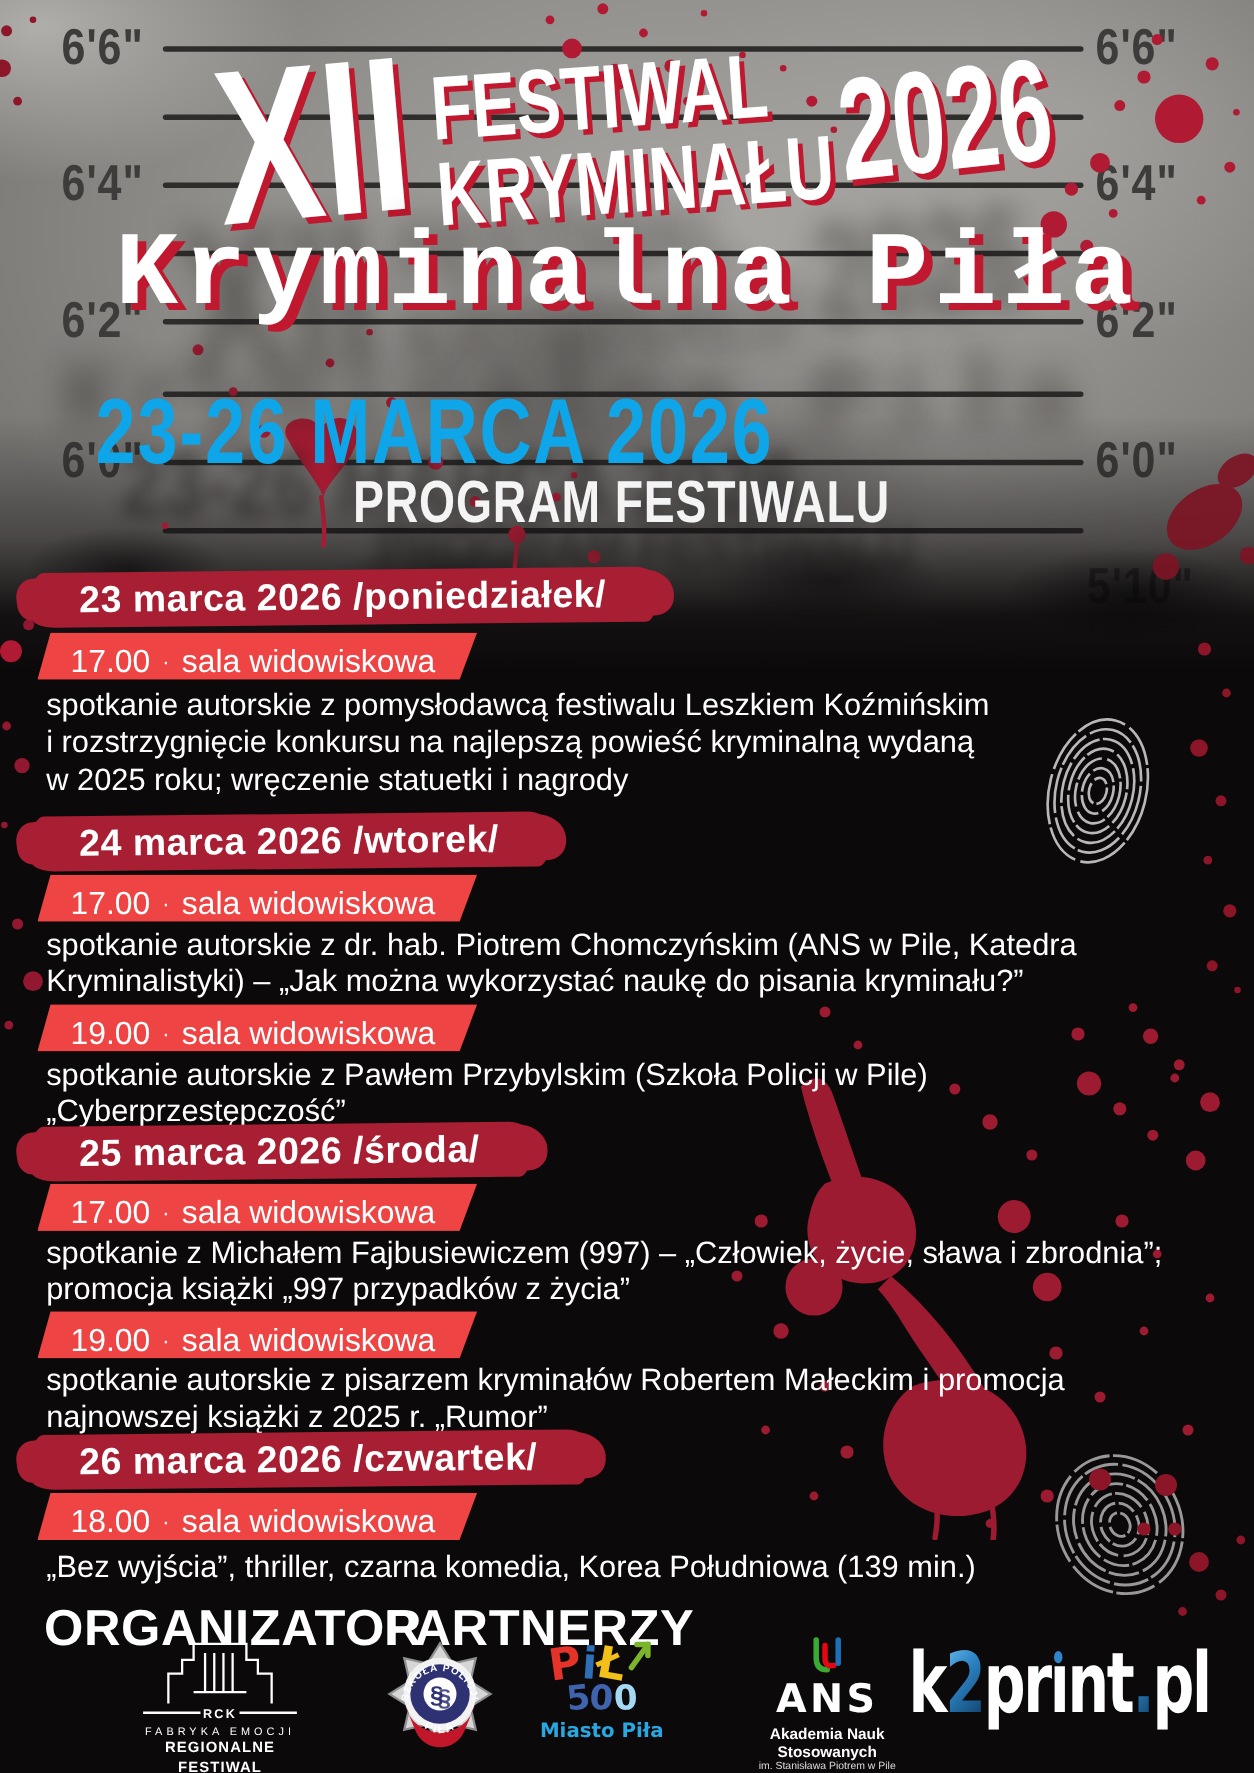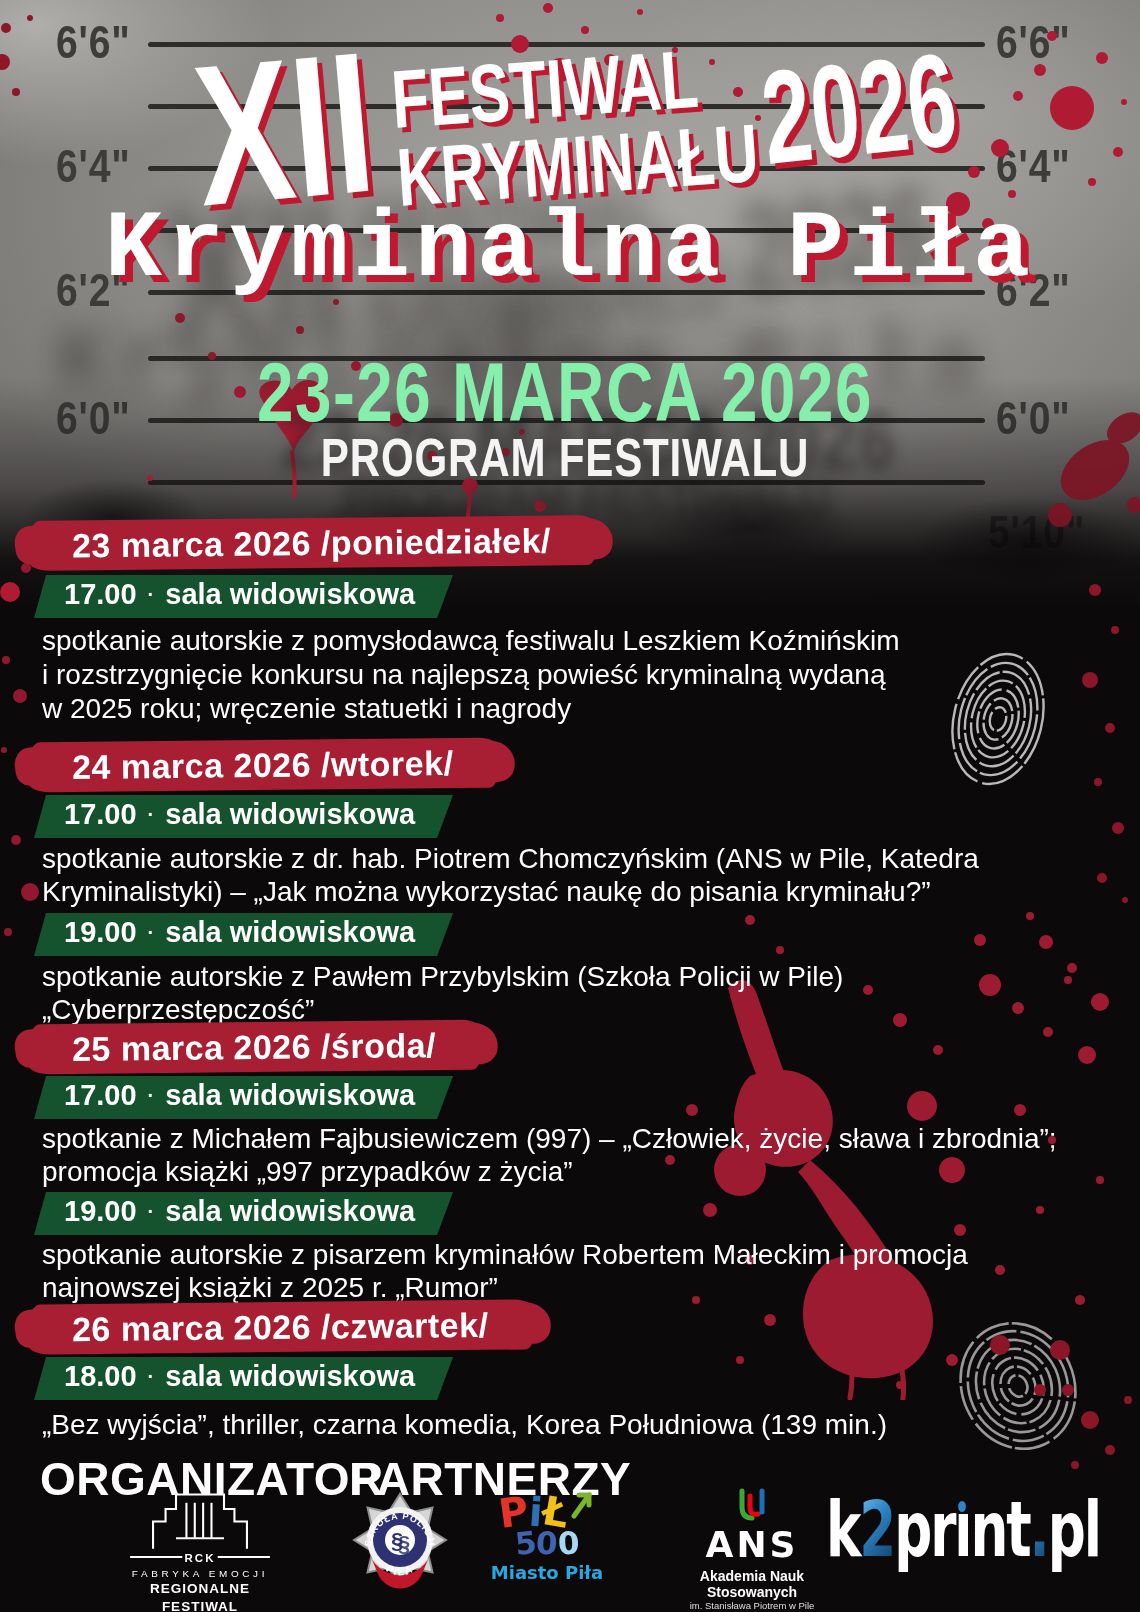--- a/index.html
+++ b/index.html
@@ -31,39 +31,39 @@
   .cond{display:inline-block;transform:scaleX(var(--sx,.78));transform-origin:left top;}
   .t-xii{position:absolute;left:196px;top:26px;z-index:4;color:#fff;font-weight:bold;font-size:200px;line-height:1;
          transform:rotate(-5deg);text-shadow:7px 6px 0 #c0182f,-60px 140px 32px rgba(28,26,25,.45);}
   .t-fk{position:absolute;left:394px;top:44px;z-index:4;color:#fff;font-weight:bold;font-size:82px;line-height:.95;
         transform:rotate(-4deg);text-shadow:6px 5px 0 #c0182f,-55px 130px 30px rgba(28,26,25,.45);}
   .t-year{position:absolute;left:762px;top:38px;z-index:4;color:#fff;font-weight:bold;font-size:132px;line-height:1;
         transform:rotate(-6deg);text-shadow:7px 6px 0 #c0182f,-55px 130px 30px rgba(28,26,25,.45);}
   .t-sub{position:absolute;left:0;top:196px;width:1140px;text-align:center;z-index:4;color:#fff;
         font-family:"Liberation Mono","DejaVu Sans Mono",monospace;font-weight:bold;font-size:95px;letter-spacing:5px;
         text-shadow:8px 7px 0 #c0182f,-50px 115px 28px rgba(28,26,25,.42);white-space:nowrap;}
-  .t-dates{position:absolute;left:0;top:350px;width:1130px;text-align:center;z-index:4;color:#86efac;
+  .t-dates{position:absolute;left:0;top:350px;width:1130px;text-align:left;z-index:4;color:#0ea5e9;
         font-weight:bold;font-size:84px;line-height:1;letter-spacing:2px;
         text-shadow:30px 48px 16px rgba(25,24,23,.5);}
   .t-dates .cond{transform-origin:center top;}
   .t-prog{position:absolute;left:0;top:430px;width:1130px;text-align:center;z-index:4;color:#f4f4f4;
         font-weight:bold;font-size:54px;line-height:1;letter-spacing:1px;
         text-shadow:28px 42px 14px rgba(25,24,23,.5);}
   .t-prog .cond{transform-origin:center top;}
   
   .day{position:absolute;left:0;width:998px;z-index:5;}
   .date-banner{position:relative;display:block;width:fit-content;margin-left:28px;height:50px;line-height:50px;
         padding:0 46px 0 44px;background:#a81e33;color:#fff;font-weight:bold;font-size:34px;letter-spacing:.5px;
         border-radius:12px 20px 10px 22px / 24px 12px 20px 10px;transform:rotate(-.6deg);}
   .date-banner::before{content:"";position:absolute;left:-13px;top:5px;bottom:7px;width:34px;background:inherit;
         border-radius:45% 30% 50% 40%;transform:rotate(-7deg);}
   .date-banner::after{content:"";position:absolute;right:-16px;top:3px;bottom:6px;width:46px;background:inherit;
         border-radius:35% 55% 40% 50%;transform:rotate(6deg);}
-  .time-banner{display:block;width:fit-content;margin:7px 0 0 34px;height:43px;line-height:38px;
-        padding:0 38px 0 30px;background:#14532d;color:#fff;font-weight:bold;font-size:29px;
+  .time-banner{display:block;width:fit-content;margin:7px 0 0 34px;height:43px;line-height:55px;
+        padding:0 38px 0 30px;background:#ef4444;color:#fff;font-weight:normal;font-size:29px;
         clip-path:polygon(12px 0, 100% 0, calc(100% - 16px) 100%, 0 100%);}
   .tb-sep{display:inline-block;margin:0 11px;font-size:20px;vertical-align:3px;}
   .desc{margin:6px 0 0 42px;color:#fff;font-size:28px;line-height:34px;font-weight:normal;}
   .desc div{white-space:nowrap;}
   
   .f-head{position:absolute;z-index:5;color:#fff;font-weight:bold;font-size:46px;letter-spacing:.5px;}
   .logo{position:absolute;z-index:5;}
   .rck{left:110px;top:1484px;width:180px;text-align:center;color:#fff;}
   .rck-line{font-size:13.5px;font-weight:bold;letter-spacing:1px;line-height:18px;}
   .pila{left:482px;top:1488px;width:130px;text-align:center;}

